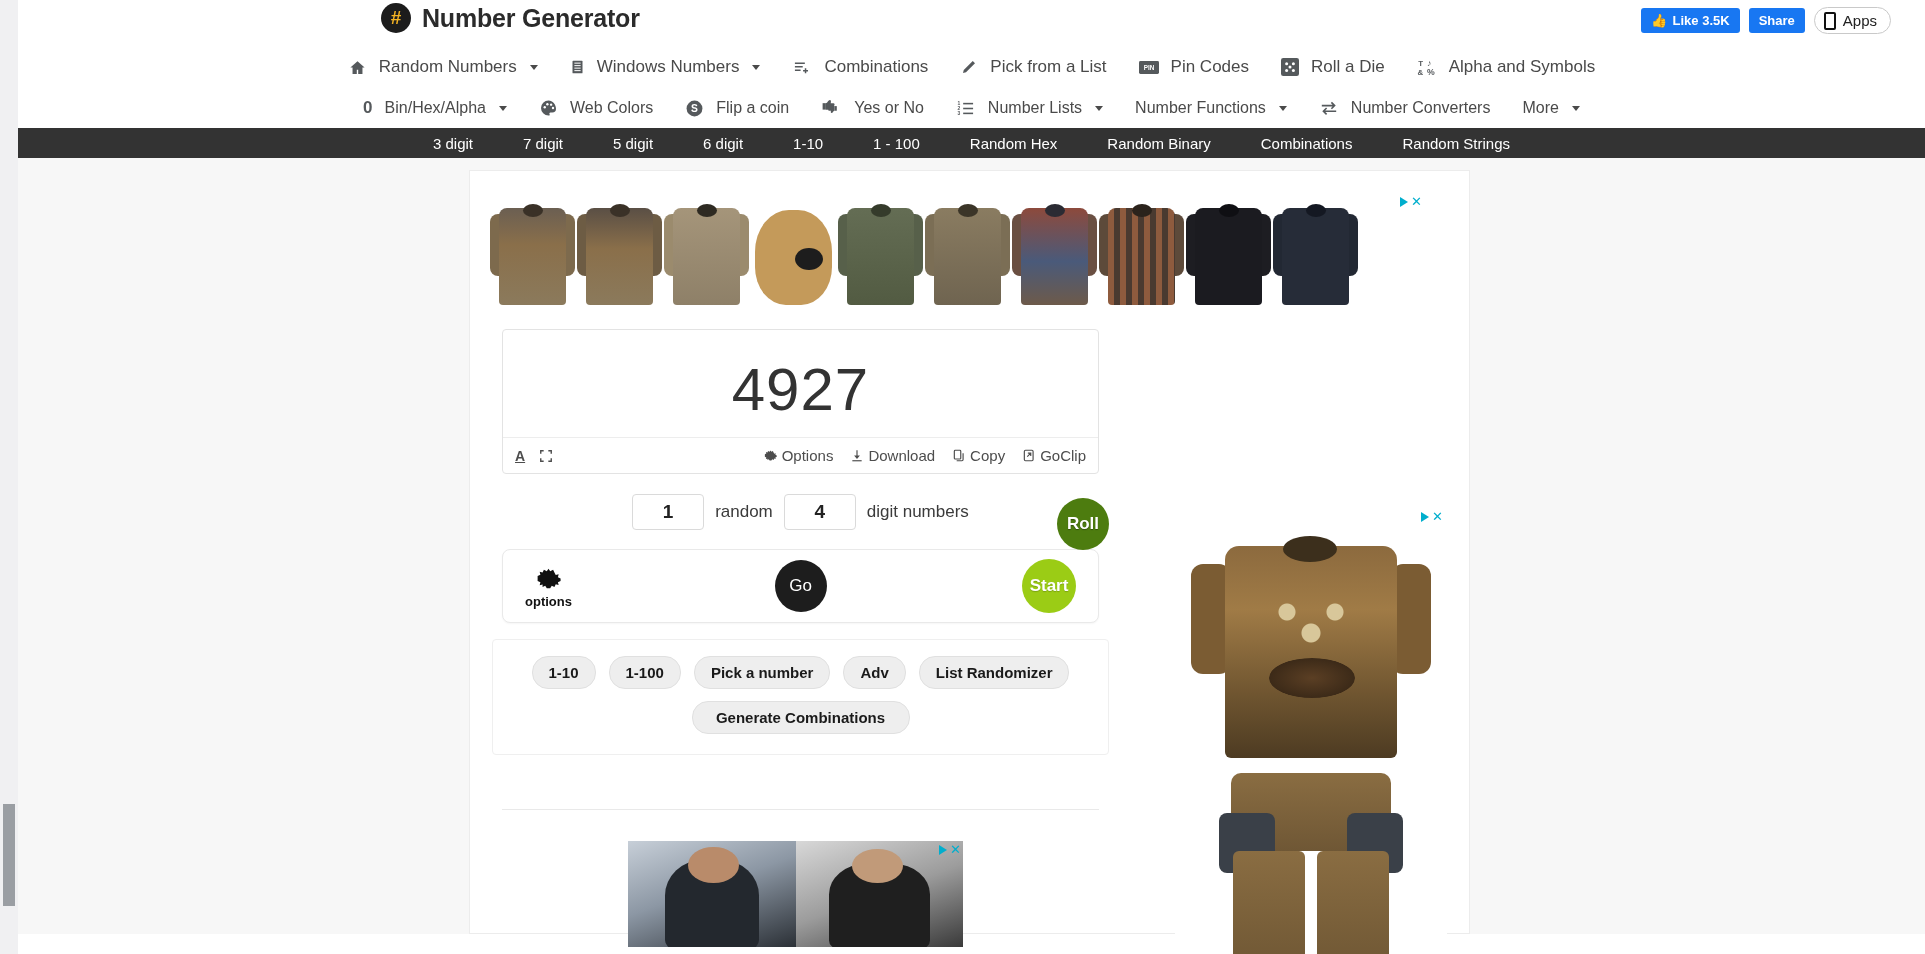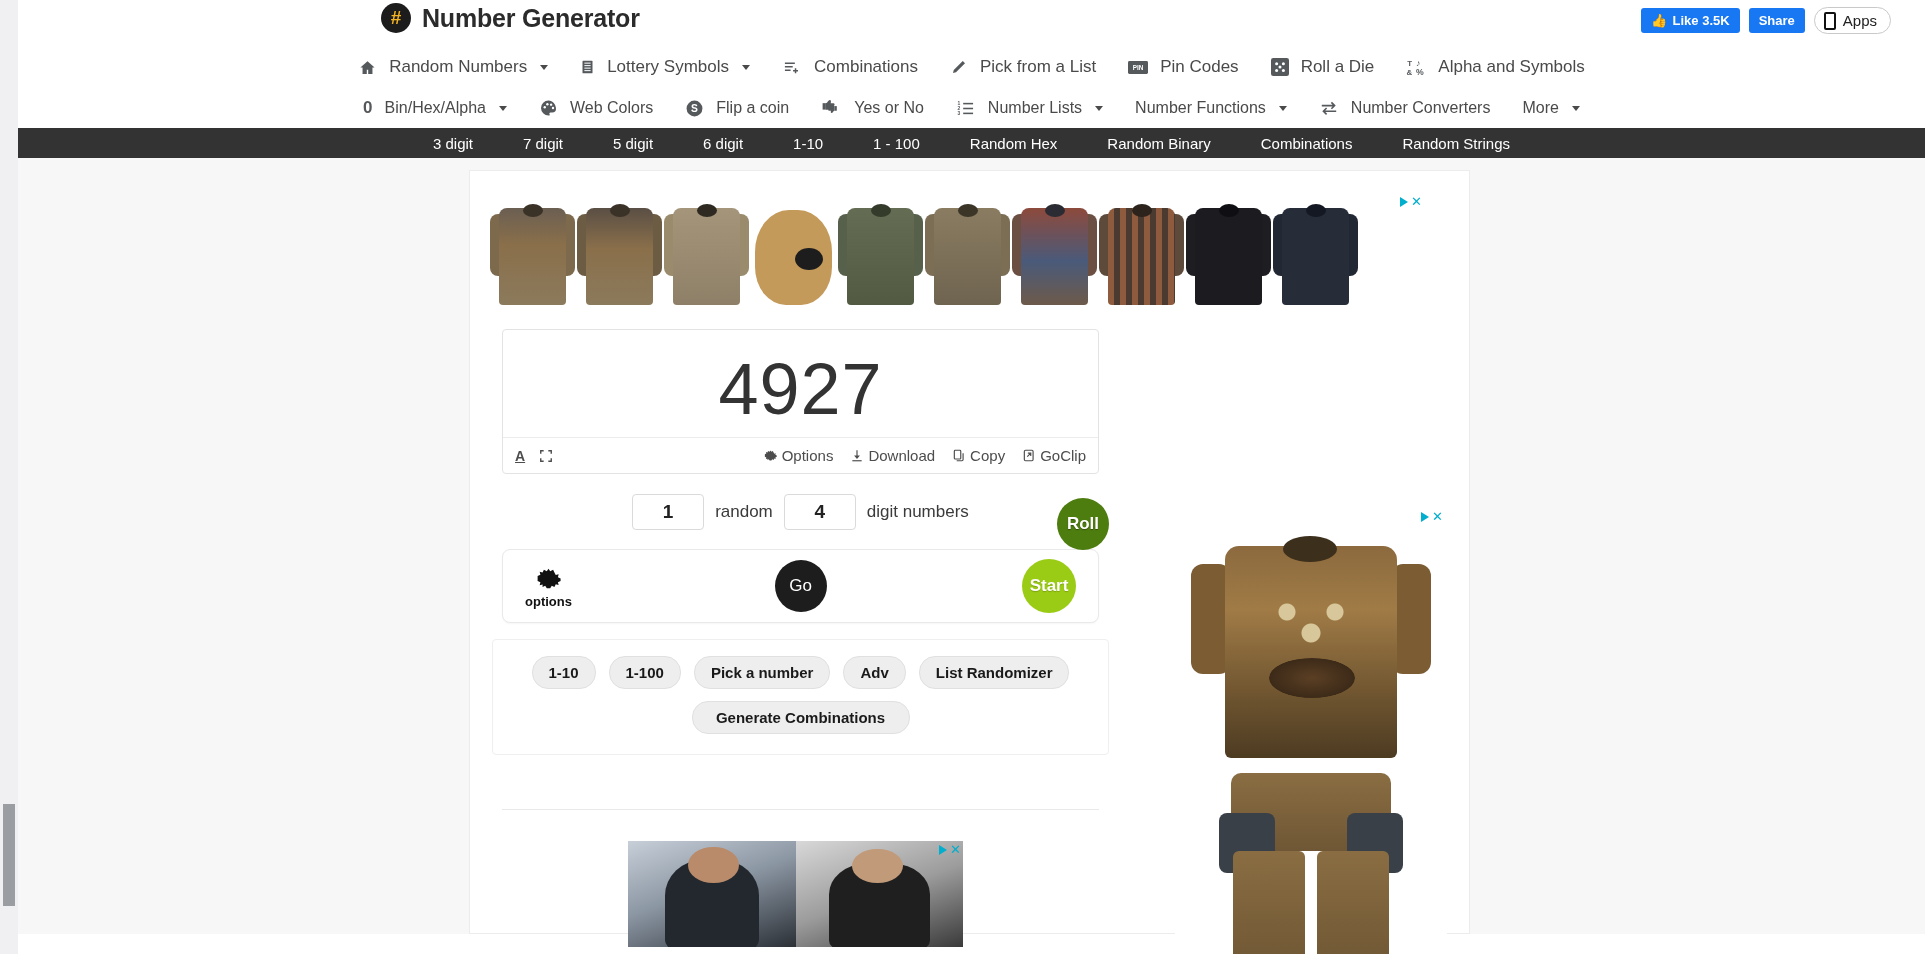--- a/index.html
+++ b/index.html
@@ -122,21 +122,21 @@
   .adchoice .x{ color:#00aecd; font-size:13px; line-height:1; }
 
   
   #result-box{
     position:absolute; left:32px; top:158px; width:597px; height:145px;
     background:#fff; border:1px solid #e3e3e3; border-radius:4px;
   }
   #result-value{
     position:absolute; left:0; right:0; top:14px; height:90px;
     display:flex;align-items:center;justify-content:center;
-    font-size:72px; color:#333; font-weight:300; letter-spacing:1px;
+    font-size:60px; color:#333; font-weight:300; letter-spacing:1px;
     font-family:"Liberation Sans",sans-serif;
   }
   #result-toolbar{
     position:absolute; left:0; right:0; bottom:0; height:36px;
     border-top:1px solid #ededed; display:flex; align-items:center;
     padding:0 12px; font-size:15px; color:#4d4d4d;
   }
   #result-toolbar .left-tools{ display:flex; gap:14px; align-items:center;}
   #result-toolbar .right-tools{ margin-left:auto; display:flex; gap:17px; align-items:center;}
   .tool{ display:flex; align-items:center; gap:4px; cursor:pointer; }
@@ -269,21 +269,21 @@
         <svg width="15" height="18" viewBox="0 0 24 24" fill="#55595c">
             <rect x="4" y="2" width="16" height="20" rx="1"></rect>
             <g fill="#fff">
               <rect x="7" y="5" width="10" height="1.6"></rect>
               <rect x="7" y="9" width="10" height="1.6"></rect>
               <rect x="7" y="13" width="10" height="1.6"></rect>
               <rect x="7" y="17" width="10" height="1.6"></rect>
             </g>
           </svg>
       </span>
-      <span>Lottery Symbols</span>
+      <span>Windows Numbers</span>
       <span class="caret"></span>
     </div>
 
     <div class="nav-item">
       <span class="nic">
         <svg width="20" height="17" viewBox="0 0 24 24" fill="none" stroke="#55595c" stroke-width="2.1">
             <path d="M2 6h14M2 11h11M2 16h8"></path>
             <path d="M17 13v7M13.5 16.5h7"></path>
           </svg>
       </span>

